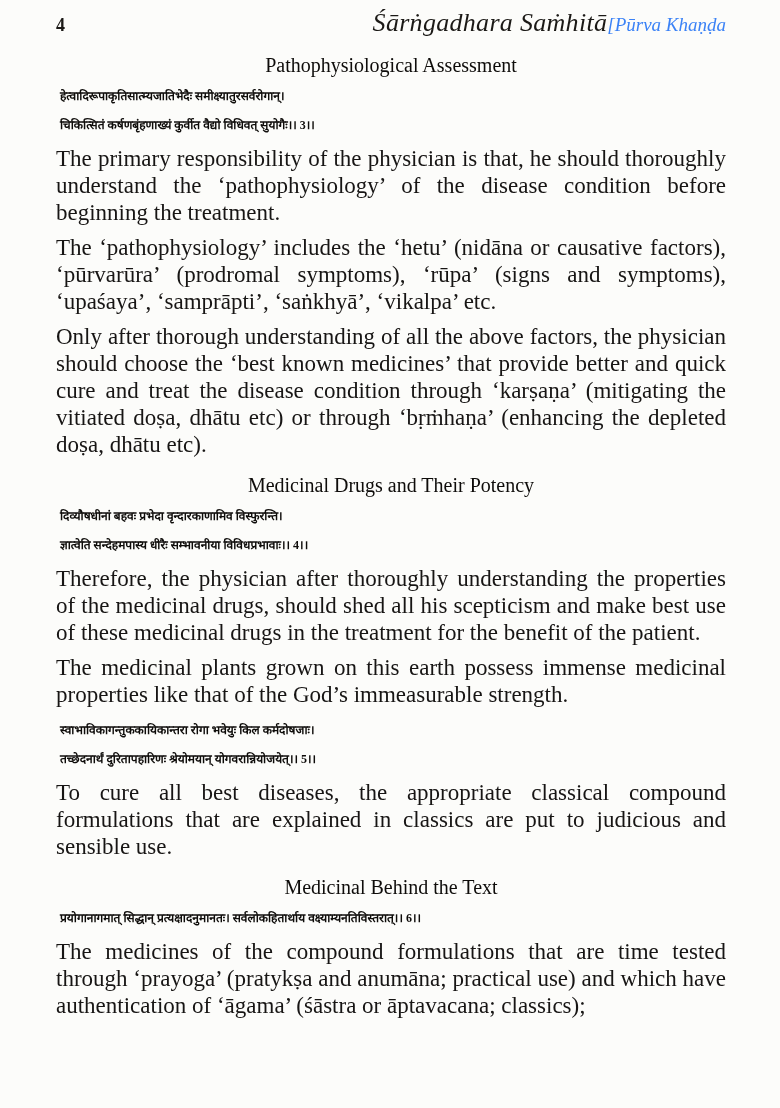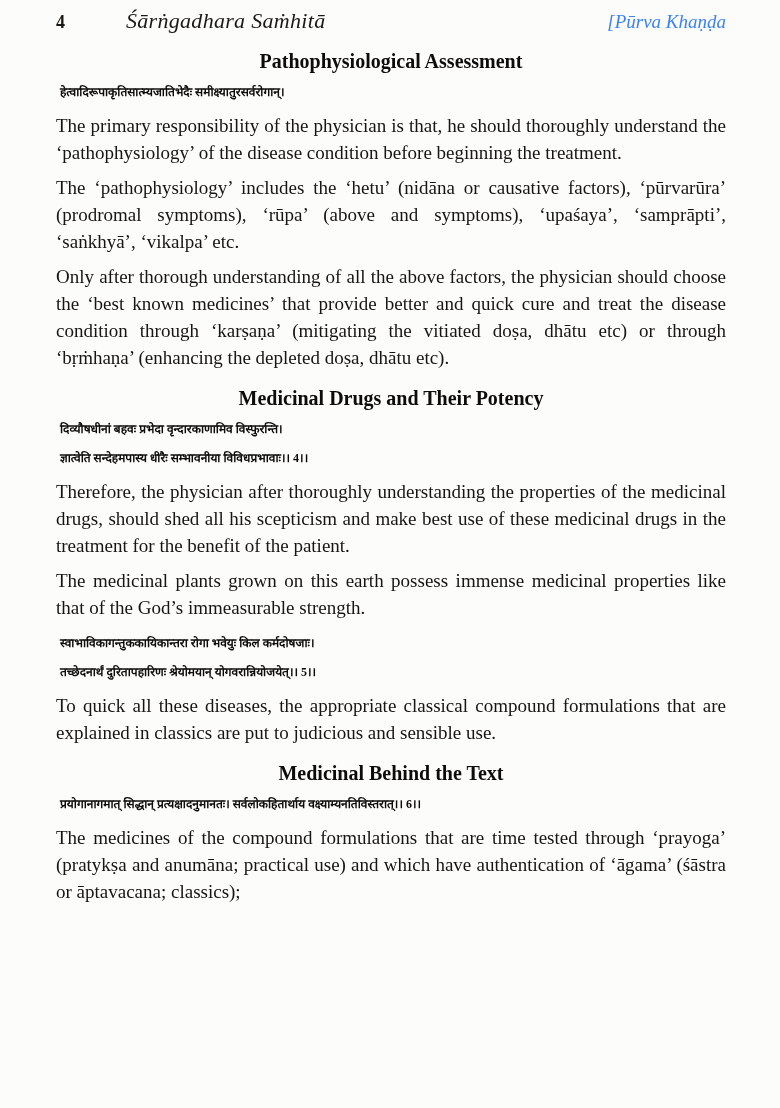--- a/index.html
+++ b/index.html
@@ -28,96 +28,97 @@
     margin-bottom: 0;
   }
   .pg-num {
     width: 70px;
     font-size: 18px;
     font-weight: bold;
     color: #1b1916;
   }
   .book-title {
     flex: 1;
-    text-align: left;
+    text-align: right;
     font-style: italic;
-    font-size: 22px;
+    font-size: 26px;
     letter-spacing: 0.3px;
     color: #1b1916;
   }
   .khanda {
     font-style: italic;
     font-size: 19px;
     text-align: right;
     color: #3b82f6;
   }
   .sec-h {
     text-align: center;
     font-size: 20px;
-    font-weight: bold;
+    font-weight: normal;
     margin: 16px 0 5px 0;
     color: #0e0c0a;
   }
   .verse {
     font-weight: bold;
     font-size: 12px;
     line-height: 29px;
     padding-left: 4px;
     margin: 0 0 5px 0;
     color: #0e0c0a;
     font-family: "Liberation Serif", "DejaVu Sans", serif;
   }
   .verse-line {
     white-space: nowrap;
   }
   .para {
     text-align: justify;
-    font-size: 19px;
+    font-size: 23px;
     line-height: 27px;
     margin: 0 0 8px 0;
     color: #171514;
   }
 </style>
 </head>
 <body>
 
 <div class="page">
 
   <header class="running-head">
     <span class="pg-num">4</span>
     <span class="book-title">Śārṅgadhara Saṁhitā</span>
     <span class="khanda">[Pūrva Khaṇḍa</span>
   </header>
 
   <section>
     <h2 class="sec-h">Pathophysiological Assessment</h2>
     <div class="verse">
       <div class="verse-line">हेत्वादिरूपाकृतिसात्म्यजातिभेदैः  समीक्ष्यातुरसर्वरोगान्।</div>
+      <div class="verse-line">चिकित्सितं कर्षणबृंहणाख्यं कुर्वीत वैद्यो विधिवत् सुयोगैः।। 3।।</div>
     </div>
     <p class="para">The primary responsibility of the physician is that, he should thoroughly understand the ‘pathophysiology’ of the disease condition before beginning the treatment.</p>
-    <p class="para">The ‘pathophysiology’ includes the ‘hetu’ (nidāna or causative factors), ‘pūrvarūra’ (prodromal symptoms), ‘rūpa’ (above and symptoms), ‘upaśaya’, ‘samprāpti’, ‘saṅkhyā’, ‘vikalpa’ etc.</p>
+    <p class="para">The ‘pathophysiology’ includes the ‘hetu’ (nidāna or causative factors), ‘pūrvarūra’ (prodromal symptoms), ‘rūpa’ (signs and symptoms), ‘upaśaya’, ‘samprāpti’, ‘saṅkhyā’, ‘vikalpa’ etc.</p>
     <p class="para">Only after thorough understanding of all the above factors, the physician should choose the ‘best known medicines’ that provide better and quick cure and treat the disease condition through ‘karṣaṇa’ (mitigating the vitiated doṣa, dhātu etc) or through ‘bṛṁhaṇa’ (enhancing the depleted doṣa, dhātu etc).</p>
   </section>
 
   <section>
     <h2 class="sec-h">Medicinal Drugs and Their Potency</h2>
     <div class="verse">
       <div class="verse-line">दिव्यौषधीनां बहवः प्रभेदा वृन्दारकाणामिव विस्फुरन्ति।</div>
       <div class="verse-line">ज्ञात्वेति सन्देहमपास्य धीरैः सम्भावनीया विविधप्रभावाः।। 4।।</div>
     </div>
     <p class="para">Therefore, the physician after thoroughly understanding the properties of the medicinal drugs, should shed all his scepticism and make best use of these medicinal drugs in the treatment for the benefit of the patient.</p>
     <p class="para">The medicinal plants grown on this earth possess immense medicinal properties like that of the God’s immeasurable strength.</p>
   </section>
 
   <section>
     <div class="verse">
       <div class="verse-line">स्वाभाविकागन्तुककायिकान्तरा रोगा भवेयुः किल कर्मदोषजाः।</div>
       <div class="verse-line">तच्छेदनार्थं दुरितापहारिणः श्रेयोमयान् योगवरान्नियोजयेत्।। 5।।</div>
     </div>
-    <p class="para">To quick all these diseases, the appropriate classical compound formulations that are explained in classics are put to judicious and sensible use.</p>
+    <p class="para">To cure all best diseases, the appropriate classical compound formulations that are explained in classics are put to judicious and sensible use.</p>
   </section>
 
   <section>
     <h2 class="sec-h">Medicinal Behind the Text</h2>
     <div class="verse">
       <div class="verse-line">प्रयोगानागमात् सिद्धान् प्रत्यक्षादनुमानतः। सर्वलोकहितार्थाय वक्ष्याम्यनतिविस्तरात्।। 6।।</div>
     </div>
     <p class="para">The medicines of the compound formulations that are time tested through ‘prayoga’ (pratykṣa and anumāna; practical use) and which have authentication of ‘āgama’ (śāstra or āptavacana; classics);</p>
   </section>
 

